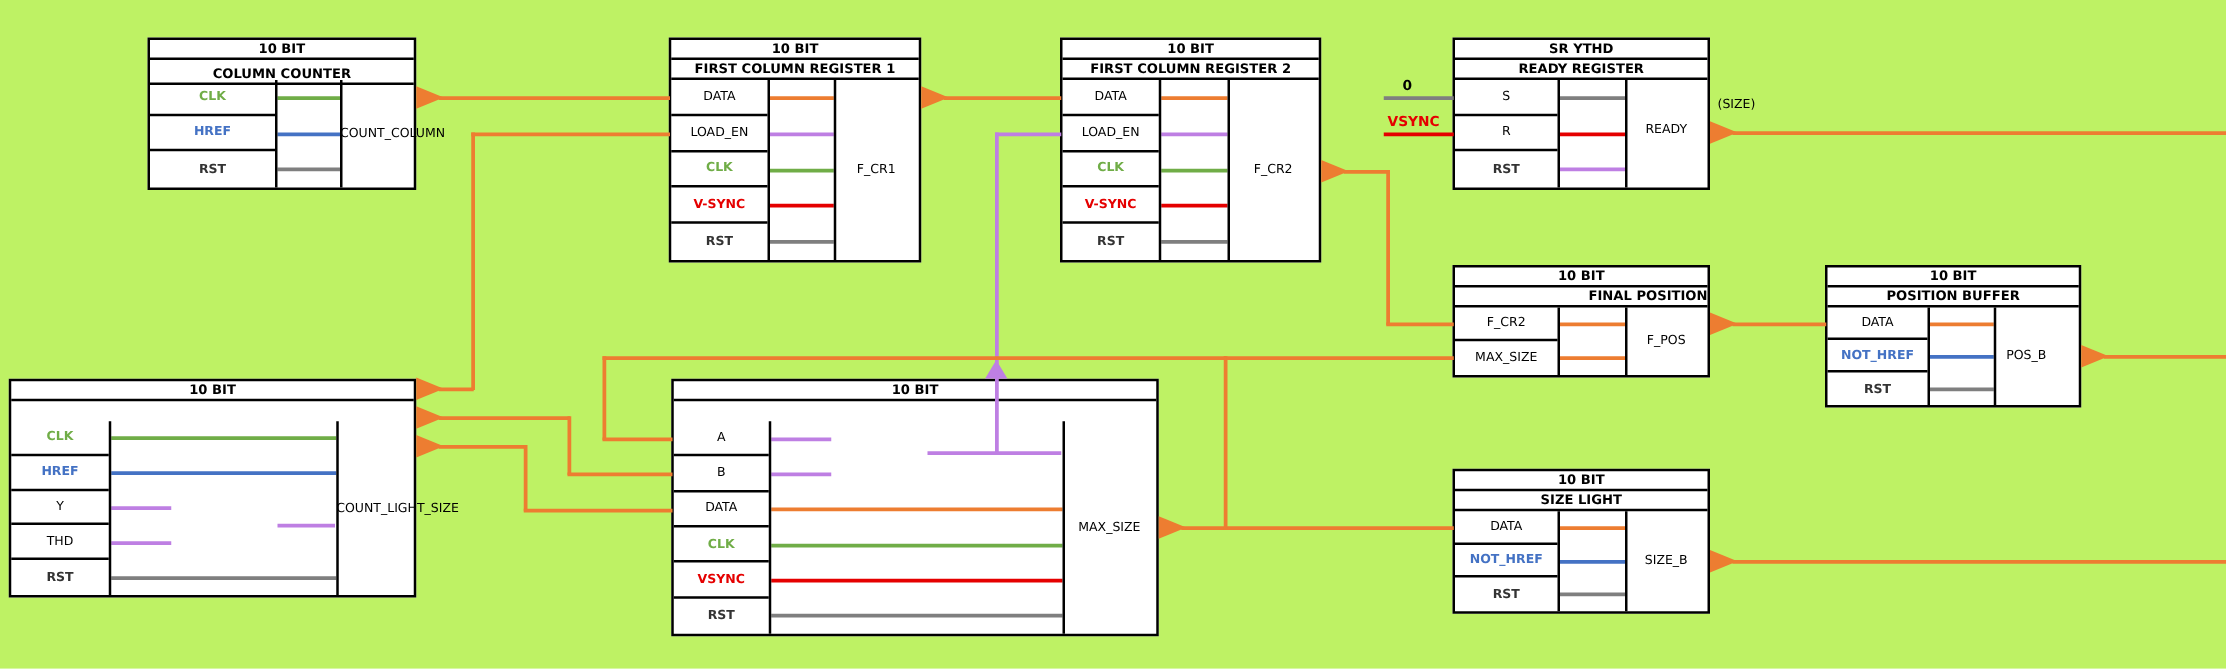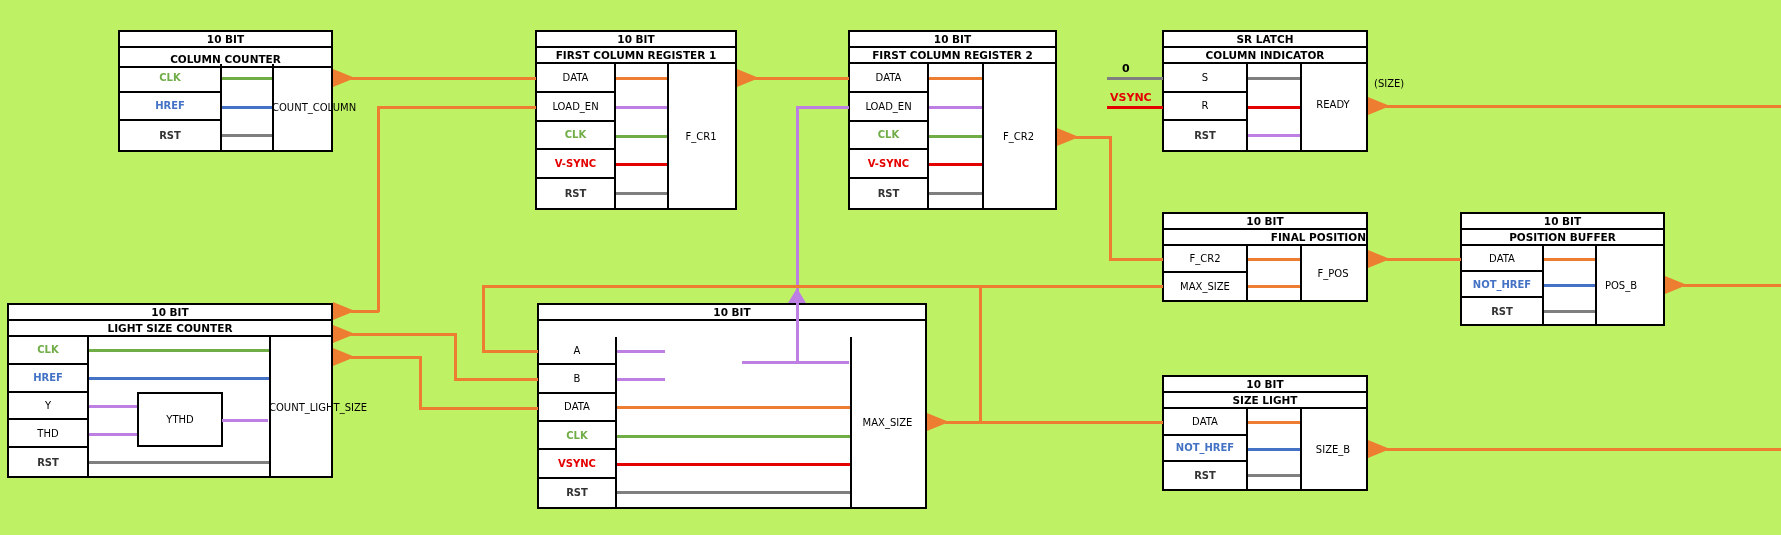--- a/index.html
+++ b/index.html
@@ -90,22 +90,22 @@
       <div class="seg" style="left: 79px; top: 131.3px; width: 53px; height: 3px; background: rgb(229, 0, 0);"></div>
       <div class="cell last" style="top: 147.2px; width: 77px; height: 28.8px;">
         <div style="color: rgb(51, 51, 51); font-weight: bold;">RST</div>
       </div>
       <div class="seg" style="left: 79px; top: 160.1px; width: 53px; height: 3px; background: rgb(127, 127, 127);"></div>
       <div class="vdiv" style="left: 77px; top: 32px; height: 144px;"></div>
       <div class="vdiv" style="left: 132px; top: 32px; height: 144px;"></div>
       <div class="outlabel" style="left: 132px; top: 104px; width: 73px;">F_CR2</div>
     </div>
     <div class="block" style="left: 1162px; top: 30px; width: 206px; height: 122px;">
-      <div class="hdr" style="top: 0px;">SR LATCH</div>
-      <div class="hdr" style="top: 16px;">COLUMN INDICATOR</div>
+      <div class="hdr" style="top: 0px;">SR YTHD</div>
+      <div class="hdr" style="top: 16px;">READY REGISTER</div>
       <div class="cell" style="top: 32px; width: 82px; height: 28.6667px;">
         <div style="color: rgb(0, 0, 0);">S</div>
       </div>
       <div class="seg" style="left: 84px; top: 44.8333px; width: 52px; height: 3px; background: rgb(127, 127, 127);"></div>
       <div class="cell" style="top: 60.6667px; width: 82px; height: 28.6667px;">
         <div style="color: rgb(0, 0, 0);">R</div>
       </div>
       <div class="seg" style="left: 84px; top: 73.5px; width: 52px; height: 3px; background: rgb(229, 0, 0);"></div>
       <div class="cell last" style="top: 89.3333px; width: 82px; height: 28.6667px;">
         <div style="color: rgb(51, 51, 51); font-weight: bold;">RST</div>
@@ -144,21 +144,20 @@
       <div class="cell last" style="top: 84px; width: 80px; height: 26px;">
         <div style="color: rgb(51, 51, 51); font-weight: bold;">RST</div>
       </div>
       <div class="seg" style="left: 82px; top: 95.5px; width: 51px; height: 3px; background: rgb(127, 127, 127);"></div>
       <div class="vdiv" style="left: 80px; top: 32px; height: 78px;"></div>
       <div class="vdiv" style="left: 133px; top: 32px; height: 78px;"></div>
       <div class="outlabel" style="left: 133px; top: 71px; width: 52px;">POS_B</div>
     </div>
     <div class="block" style="left: 7px; top: 303px; width: 326px; height: 175px;">
       <div class="hdr" style="top: 0px;">10 BIT</div>
-      <div class="hdr" style="top: 16px;">LIGHT SIZE COUNTER</div>
       <div class="cell" style="top: 32px; width: 78px; height: 27.8px;">
         <div style="color: rgb(112, 173, 71); font-weight: bold;">CLK</div>
       </div>
       <div class="seg" style="left: 80px; top: 44.4px; width: 180px; height: 3px; background: rgb(112, 173, 71);"></div>
       <div class="cell" style="top: 59.8px; width: 78px; height: 27.8px;">
         <div style="color: rgb(68, 114, 196); font-weight: bold;">HREF</div>
       </div>
       <div class="seg" style="left: 80px; top: 72.2px; width: 180px; height: 3px; background: rgb(68, 114, 196);"></div>
       <div class="cell" style="top: 87.6px; width: 78px; height: 27.8px;">
         <div style="color: rgb(0, 0, 0);">Y</div>
@@ -217,23 +216,20 @@
         <div style="color: rgb(68, 114, 196); font-weight: bold;">NOT_HREF</div>
       </div>
       <div class="seg" style="left: 84px; top: 70.5px; width: 52px; height: 3px; background: rgb(68, 114, 196);"></div>
       <div class="cell last" style="top: 85.3333px; width: 82px; height: 26.6667px;">
         <div style="color: rgb(51, 51, 51); font-weight: bold;">RST</div>
       </div>
       <div class="seg" style="left: 84px; top: 97.1667px; width: 52px; height: 3px; background: rgb(127, 127, 127);"></div>
       <div class="vdiv" style="left: 82px; top: 32px; height: 80px;"></div>
       <div class="vdiv" style="left: 136px; top: 32px; height: 80px;"></div>
       <div class="outlabel" style="left: 136px; top: 72px; width: 66px;">SIZE_B</div>
-    </div>
-    <div class="ibox" style="left: 137px; top: 392px; width: 86px; height: 55px;">
-      <div>YTHD</div>
     </div>
     <div class="abs" style="left: 333px; top: 69px; width: 0px; height: 0px; border-top: 9px solid transparent; border-bottom: 9px solid transparent; border-left: 22px solid rgb(237, 125, 49);"></div>
     <div class="seg" style="left: 351px; top: 76.5px; width: 185px; height: 3px; background: rgb(237, 125, 49);"></div>
     <div class="abs" style="left: 333px; top: 302px; width: 0px; height: 0px; border-top: 9px solid transparent; border-bottom: 9px solid transparent; border-left: 22px solid rgb(237, 125, 49);"></div>
     <div class="seg" style="left: 351px; top: 309.5px; width: 28px; height: 3px; background: rgb(237, 125, 49);"></div>
     <div class="seg" style="left: 376.5px; top: 106px; width: 3px; height: 206px; background: rgb(237, 125, 49);"></div>
     <div class="seg" style="left: 377px; top: 105.5px; width: 159px; height: 3px; background: rgb(237, 125, 49);"></div>
     <div class="abs" style="left: 737px; top: 69px; width: 0px; height: 0px; border-top: 9px solid transparent; border-bottom: 9px solid transparent; border-left: 22px solid rgb(237, 125, 49);"></div>
     <div class="seg" style="left: 755px; top: 76.5px; width: 94px; height: 3px; background: rgb(237, 125, 49);"></div>
     <div class="seg" style="left: 795.5px; top: 106px; width: 3px; height: 257px; background: rgb(190, 127, 227);"></div>

